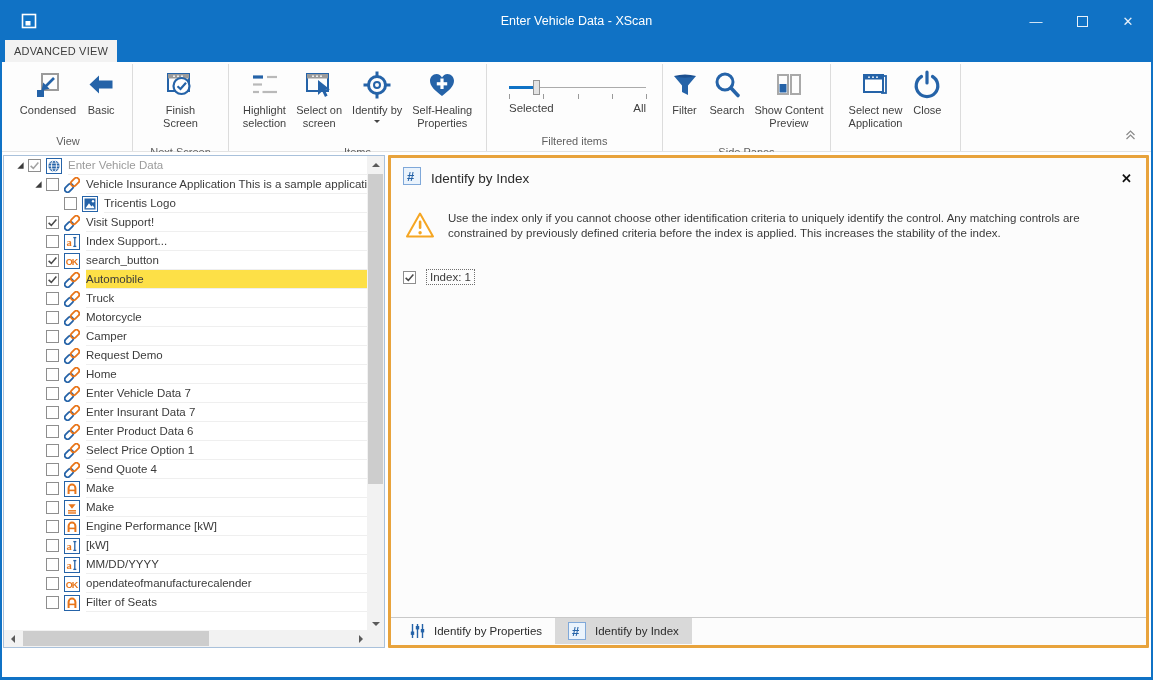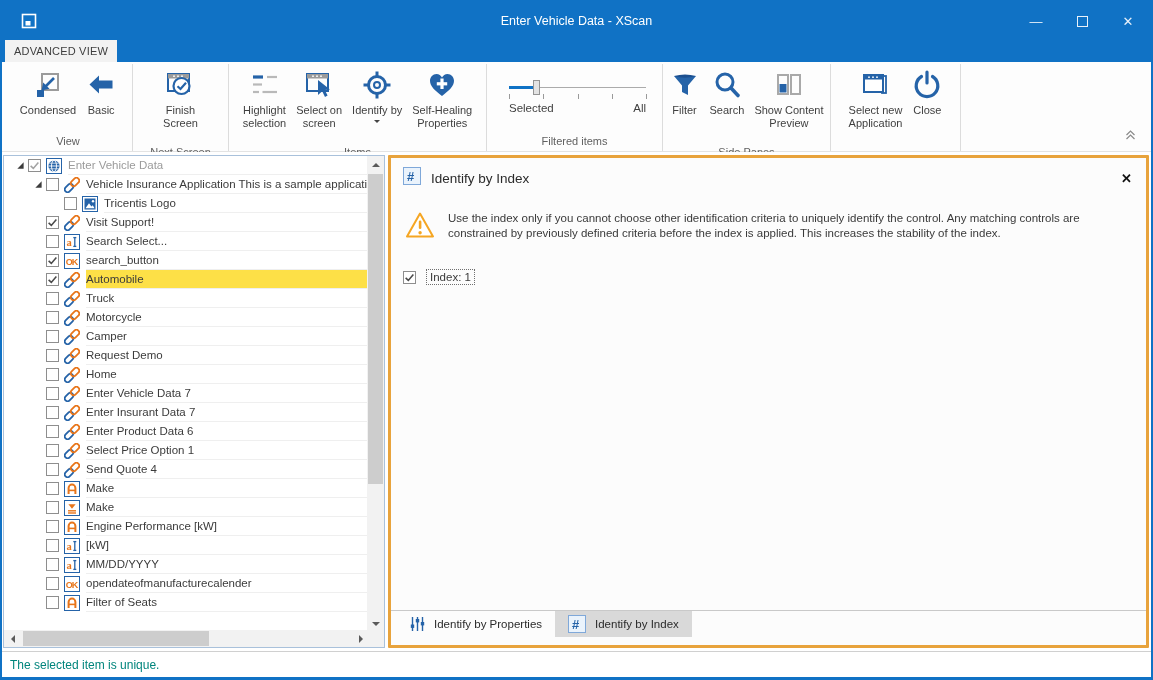--- a/index.html
+++ b/index.html
@@ -82,21 +82,21 @@
   
   .sidepanel{ position:absolute; left:386px; top:3px; right:2px; height:493px;
     border:3px solid #E8A33C; background:#FCFCFC; border-radius:1px; }
   .phead{ display:flex; align-items:center; padding:9px 14px 0 12px; }
   .phead-title{ margin-left:10px; font-size:13.5px; color:#2b2b2b; }
   .pclose{ margin-left:auto; font-size:13px; color:#111; font-weight:bold; cursor:default; }
   .warnrow{ display:flex; margin:22px 36px 0 14px; }
   .warntext{ margin-left:13px; font-size:11.5px; line-height:15px; color:#3a3a3a; }
   .indexrow{ display:flex; align-items:center; margin:27px 8px 0 12px; }
   .indexlabel{ margin-left:6px; font-size:11.5px; color:#3b3b3b; outline:1px dotted #707070; padding:1px 3px; }
-  .ptabs{ position:absolute; left:0; right:0; bottom:8px; height:27px; border-top:1px solid #C9C9C9;
+  .ptabs{ position:absolute; left:0; right:0; bottom:1px; height:27px; border-top:1px solid #C9C9C9;
     display:flex; align-items:stretch; padding-left:6px; background:#FCFCFC; }
   .ptab{ display:flex; align-items:center; gap:9px; padding:0 13px; font-size:11.5px; color:#2b2b2b; }
   .ptab.active{ background:#D9D9D9; }
 
   
   .statusbar{ height:26px; border-top:1px solid #D0D0D0; background:#fff; display:flex; align-items:center;
     padding-left:8px; font-size:12px; color:#00857C; }
 </style>
 </head>
 <body>
@@ -405,21 +405,21 @@
             <span class="ticon">
               <svg width="16" height="16" viewBox="0 0 16 16">
                 <rect x="0.5" y="0.5" width="15" height="15" fill="#fff" stroke="#2563A8"></rect>
                 <text x="2.6" y="11.8" font-family="Liberation Serif, serif" font-size="10.5" font-weight="bold" fill="#E8751A">a</text>
                 <line x1="10.8" y1="3.6" x2="10.8" y2="12.4" stroke="#2563A8" stroke-width="1.3"></line>
                 <line x1="9.3" y1="3.6" x2="12.3" y2="3.6" stroke="#2563A8" stroke-width="1.3"></line>
                 <line x1="9.3" y1="12.4" x2="12.3" y2="12.4" stroke="#2563A8" stroke-width="1.3"></line>
               </svg>
             </span>
             <span class="tlabel-wrap">
-              <span class="tlabel">Search Select...</span>
+              <span class="tlabel">Index Support...</span>
             </span>
           </div>
           <div class="trow" style="padding-left: 26px;">
             <span class="exp"></span>
             <span class="cb on">
               <svg viewBox="0 0 12 12">
                 <polyline points="1.8,6.4 4.7,9.2 10.2,2.6" fill="none" stroke="currentColor" stroke-width="1.7"></polyline>
               </svg>
             </span>
             <span class="ticon">
@@ -770,16 +770,13 @@
                 <rect x="0.5" y="0.5" width="17" height="17" fill="#EAF3FC" stroke="#7FA8D9"></rect>
                 <text x="4" y="13.8" font-family="Liberation Sans, sans-serif" font-size="13" font-weight="bold" fill="#2563A8">#</text>
               </svg>
             </span>
             <span>Identify by Index</span>
           </div>
         </div>
     </div>
   </div>
 
-  <div class="statusbar">
-    <span>The selected item is unique.</span>
-  </div>
 </div>
 
 </body></html>

